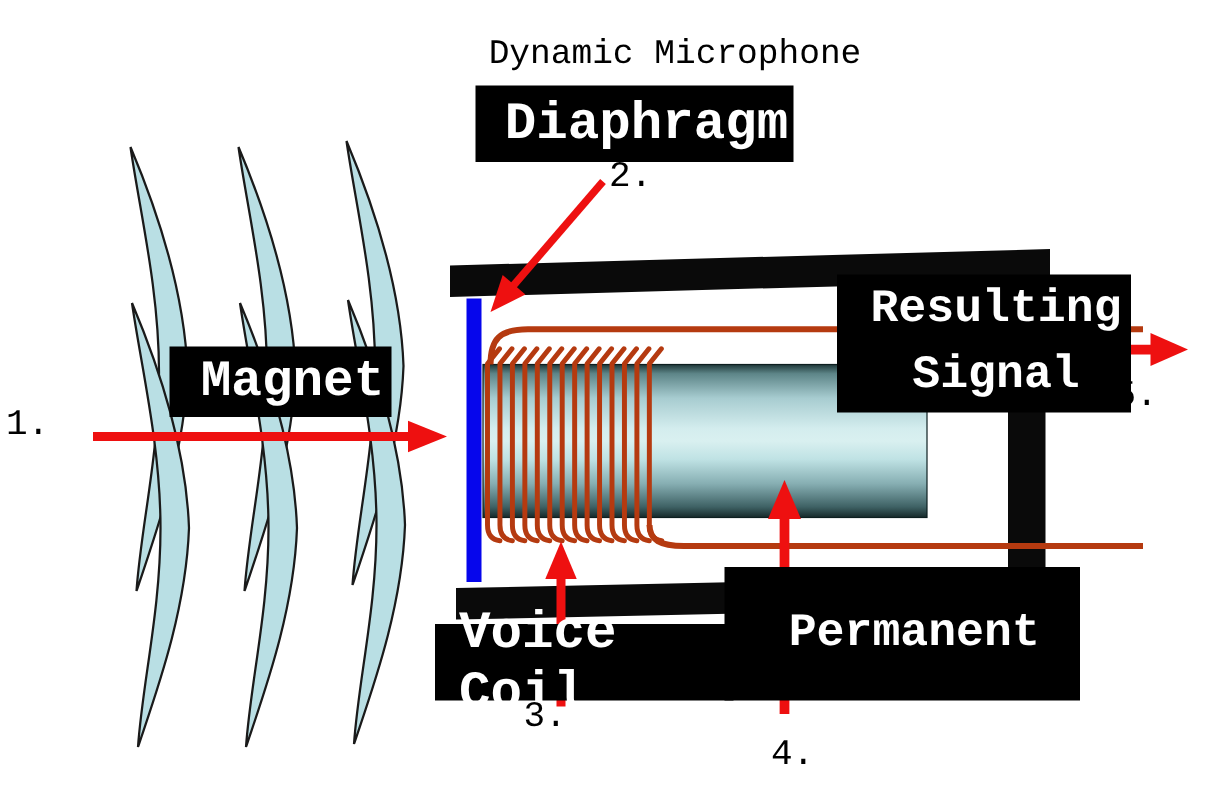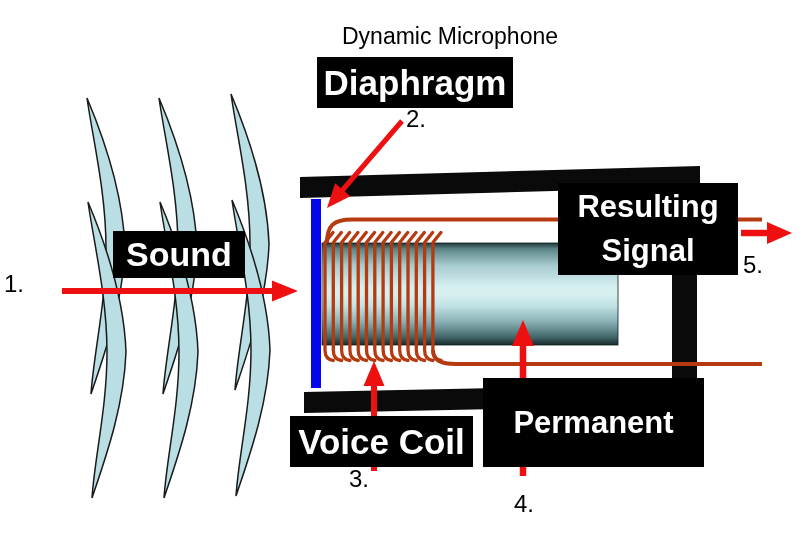--- a/index.html
+++ b/index.html
@@ -7,27 +7,27 @@
     --box-text:#ffffff;
     --arrow-red:#ee1010;
     --wire:#b53a10;
     --wave-fill:#b9dfe4;
     --diaphragm:#0606ec;
     --housing:#0a0a0a;
   }
   html,body{margin:0;padding:0;background:#ffffff;}
   #stage{
     position:relative;width:810px;height:540px;background:#ffffff;overflow:hidden;
-    font-family:Liberation Sans, sans-serif;
+    font-family:Liberation Mono, monospace;
   }
   #diagram-svg{position:absolute;left:0;top:0;z-index:1;}
   .label-box{
     position:absolute;z-index:2;background:var(--box-bg);color:var(--box-text);
     display:flex;flex-direction:column;align-items:center;justify-content:center;
-    font-weight:bold;text-align:center;
+    font-weight:bold;text-align:left;padding-left:16px;
   }
   #box-diaphragm{left:317px;top:57px;width:196px;height:51px;font-size:35px;}
   #box-sound{left:113px;top:231px;width:132px;height:47px;font-size:34px;}
   #box-resulting{left:558px;top:183px;width:180px;height:92px;font-size:31px;line-height:44px;}
   #box-voice{left:290px;top:416px;width:183px;height:51px;font-size:35px;}
   #box-permanent{left:483px;top:378px;width:221px;height:89px;font-size:31px;line-height:43px;}
   .marker{
     position:absolute;z-index:3;color:#000;font-size:24px;line-height:24px;
   }
   #marker-1{left:4px;top:272px;}
@@ -132,21 +132,21 @@
       </g>
     </g>
   </svg>
 
   <div id="page-title">Dynamic Microphone</div>
 
   <div id="box-diaphragm" class="label-box">
     <span>Diaphragm</span>
   </div>
   <div id="box-sound" class="label-box">
-    <span>Sound</span>
+    <span>Magnet</span>
   </div>
   <div id="box-resulting" class="label-box">
     <span>Resulting</span>
     <span>Signal</span>
   </div>
   <div id="box-voice" class="label-box">
     <span>Voice Coil</span>
   </div>
   <div id="box-permanent" class="label-box">
     <span>Permanent</span>

